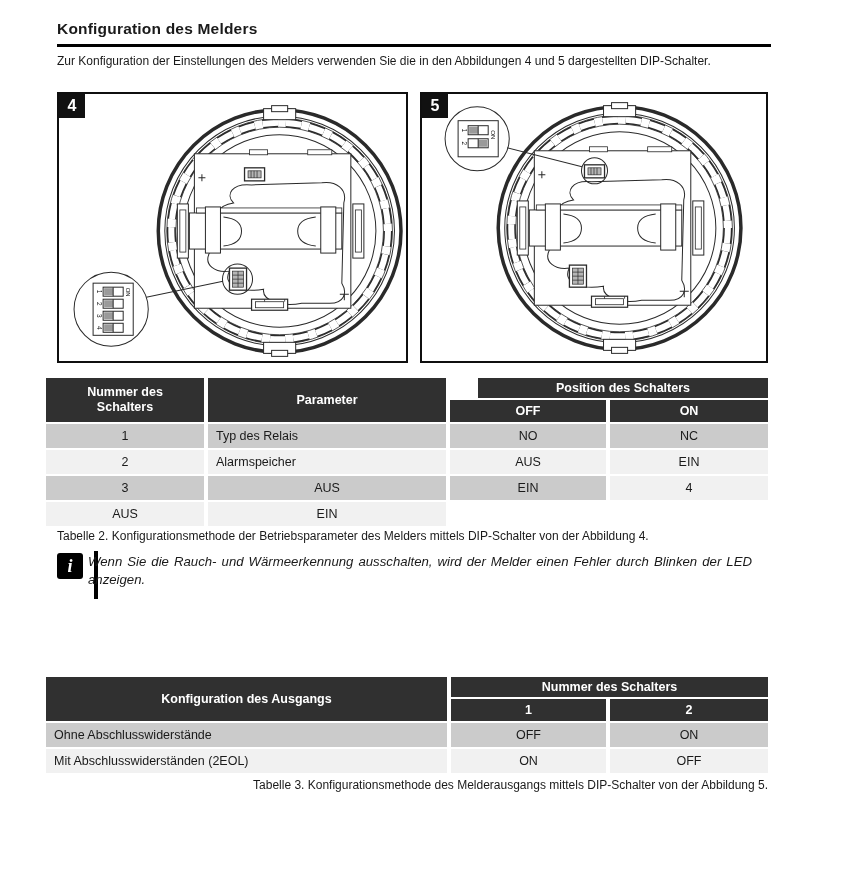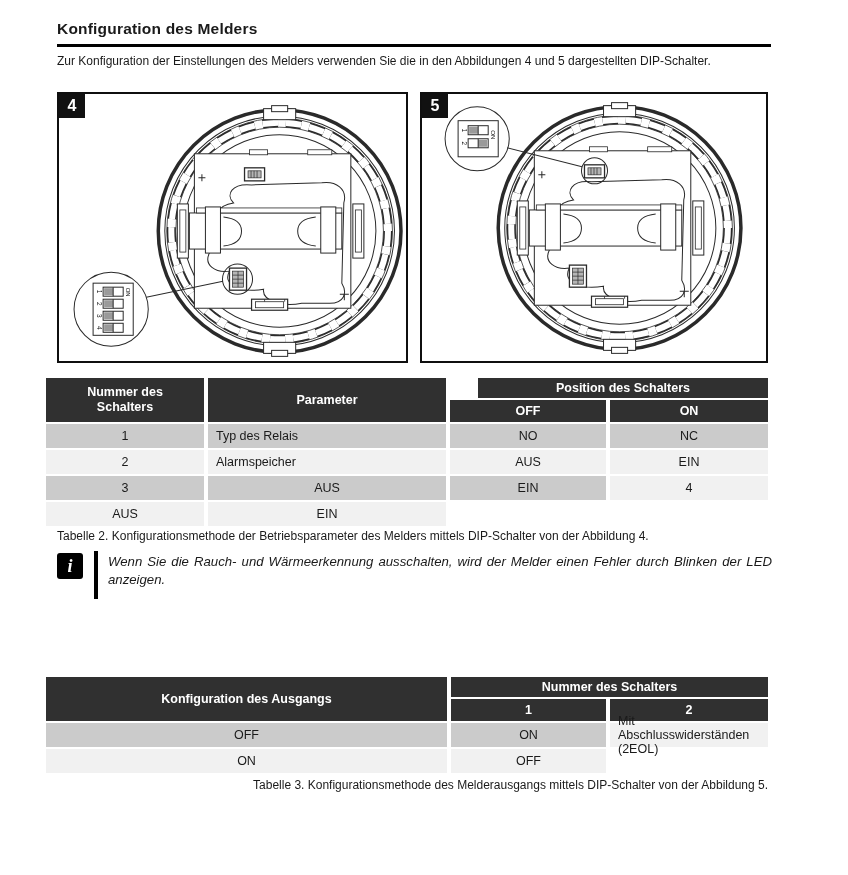--- a/index.html
+++ b/index.html
@@ -45,21 +45,21 @@
   #caption2{left:57px;top:529px;}
   #caption3{left:46px;top:778px;width:722px;text-align:right;}
   
   .note-icon{
     position:absolute;left:57px;top:553px;width:26px;height:26px;background:#000;border-radius:3px;
     color:#fff;display:flex;align-items:center;justify-content:center;
     font-family:"Liberation Serif",serif;font-style:italic;font-weight:bold;font-size:18px;
   }
   .note-bar{position:absolute;left:94px;top:551px;width:3.5px;height:48px;background:#000;}
   .note-text{
-    position:absolute;left:108px;top:553px;width:664px;margin:0;
+    position:absolute;left:88px;top:553px;width:664px;margin:0;
     font-style:italic;font-size:13.2px;line-height:17.5px;text-align:justify;
   }
 </style>
 </head>
 <body>
 
 <svg width="0" height="0" style="position:absolute" aria-hidden="true">
   <defs>
     <g id="detector" fill="none" stroke="#2a2a2a" stroke-width="1">
       <circle r="121" stroke-width="3.5"></circle>
@@ -204,20 +204,21 @@
   <div class="note-icon">i</div>
   <div class="note-bar"></div>
   <p class="note-text">Wenn Sie die Rauch- und Wärmeerkennung ausschalten, wird der Melder einen Fehler durch Blinken der LED anzeigen.</p>
 
   <div class="grid" id="table3">
     <div class="th span2" style="grid-column:1;">Konfiguration des Ausgangs</div>
     <div class="th g23">Nummer des Schalters</div>
     <div class="th" style="grid-column:2;grid-row:2;">1</div>
     <div class="th" style="grid-column:3;grid-row:2;">2</div>
 
+    <div class="td gray left">Ohne Abschlusswiderstände</div>
     <div class="td gray">OFF</div>
     <div class="td gray">ON</div>
 
     <div class="td light left">Mit Abschlusswiderständen (2EOL)</div>
     <div class="td light">ON</div>
     <div class="td light">OFF</div>
   </div>
   <div class="caption" id="caption3">Tabelle 3. Konfigurationsmethode des Melderausgangs mittels DIP-Schalter von der Abbildung 5.</div>
 
 </div>

